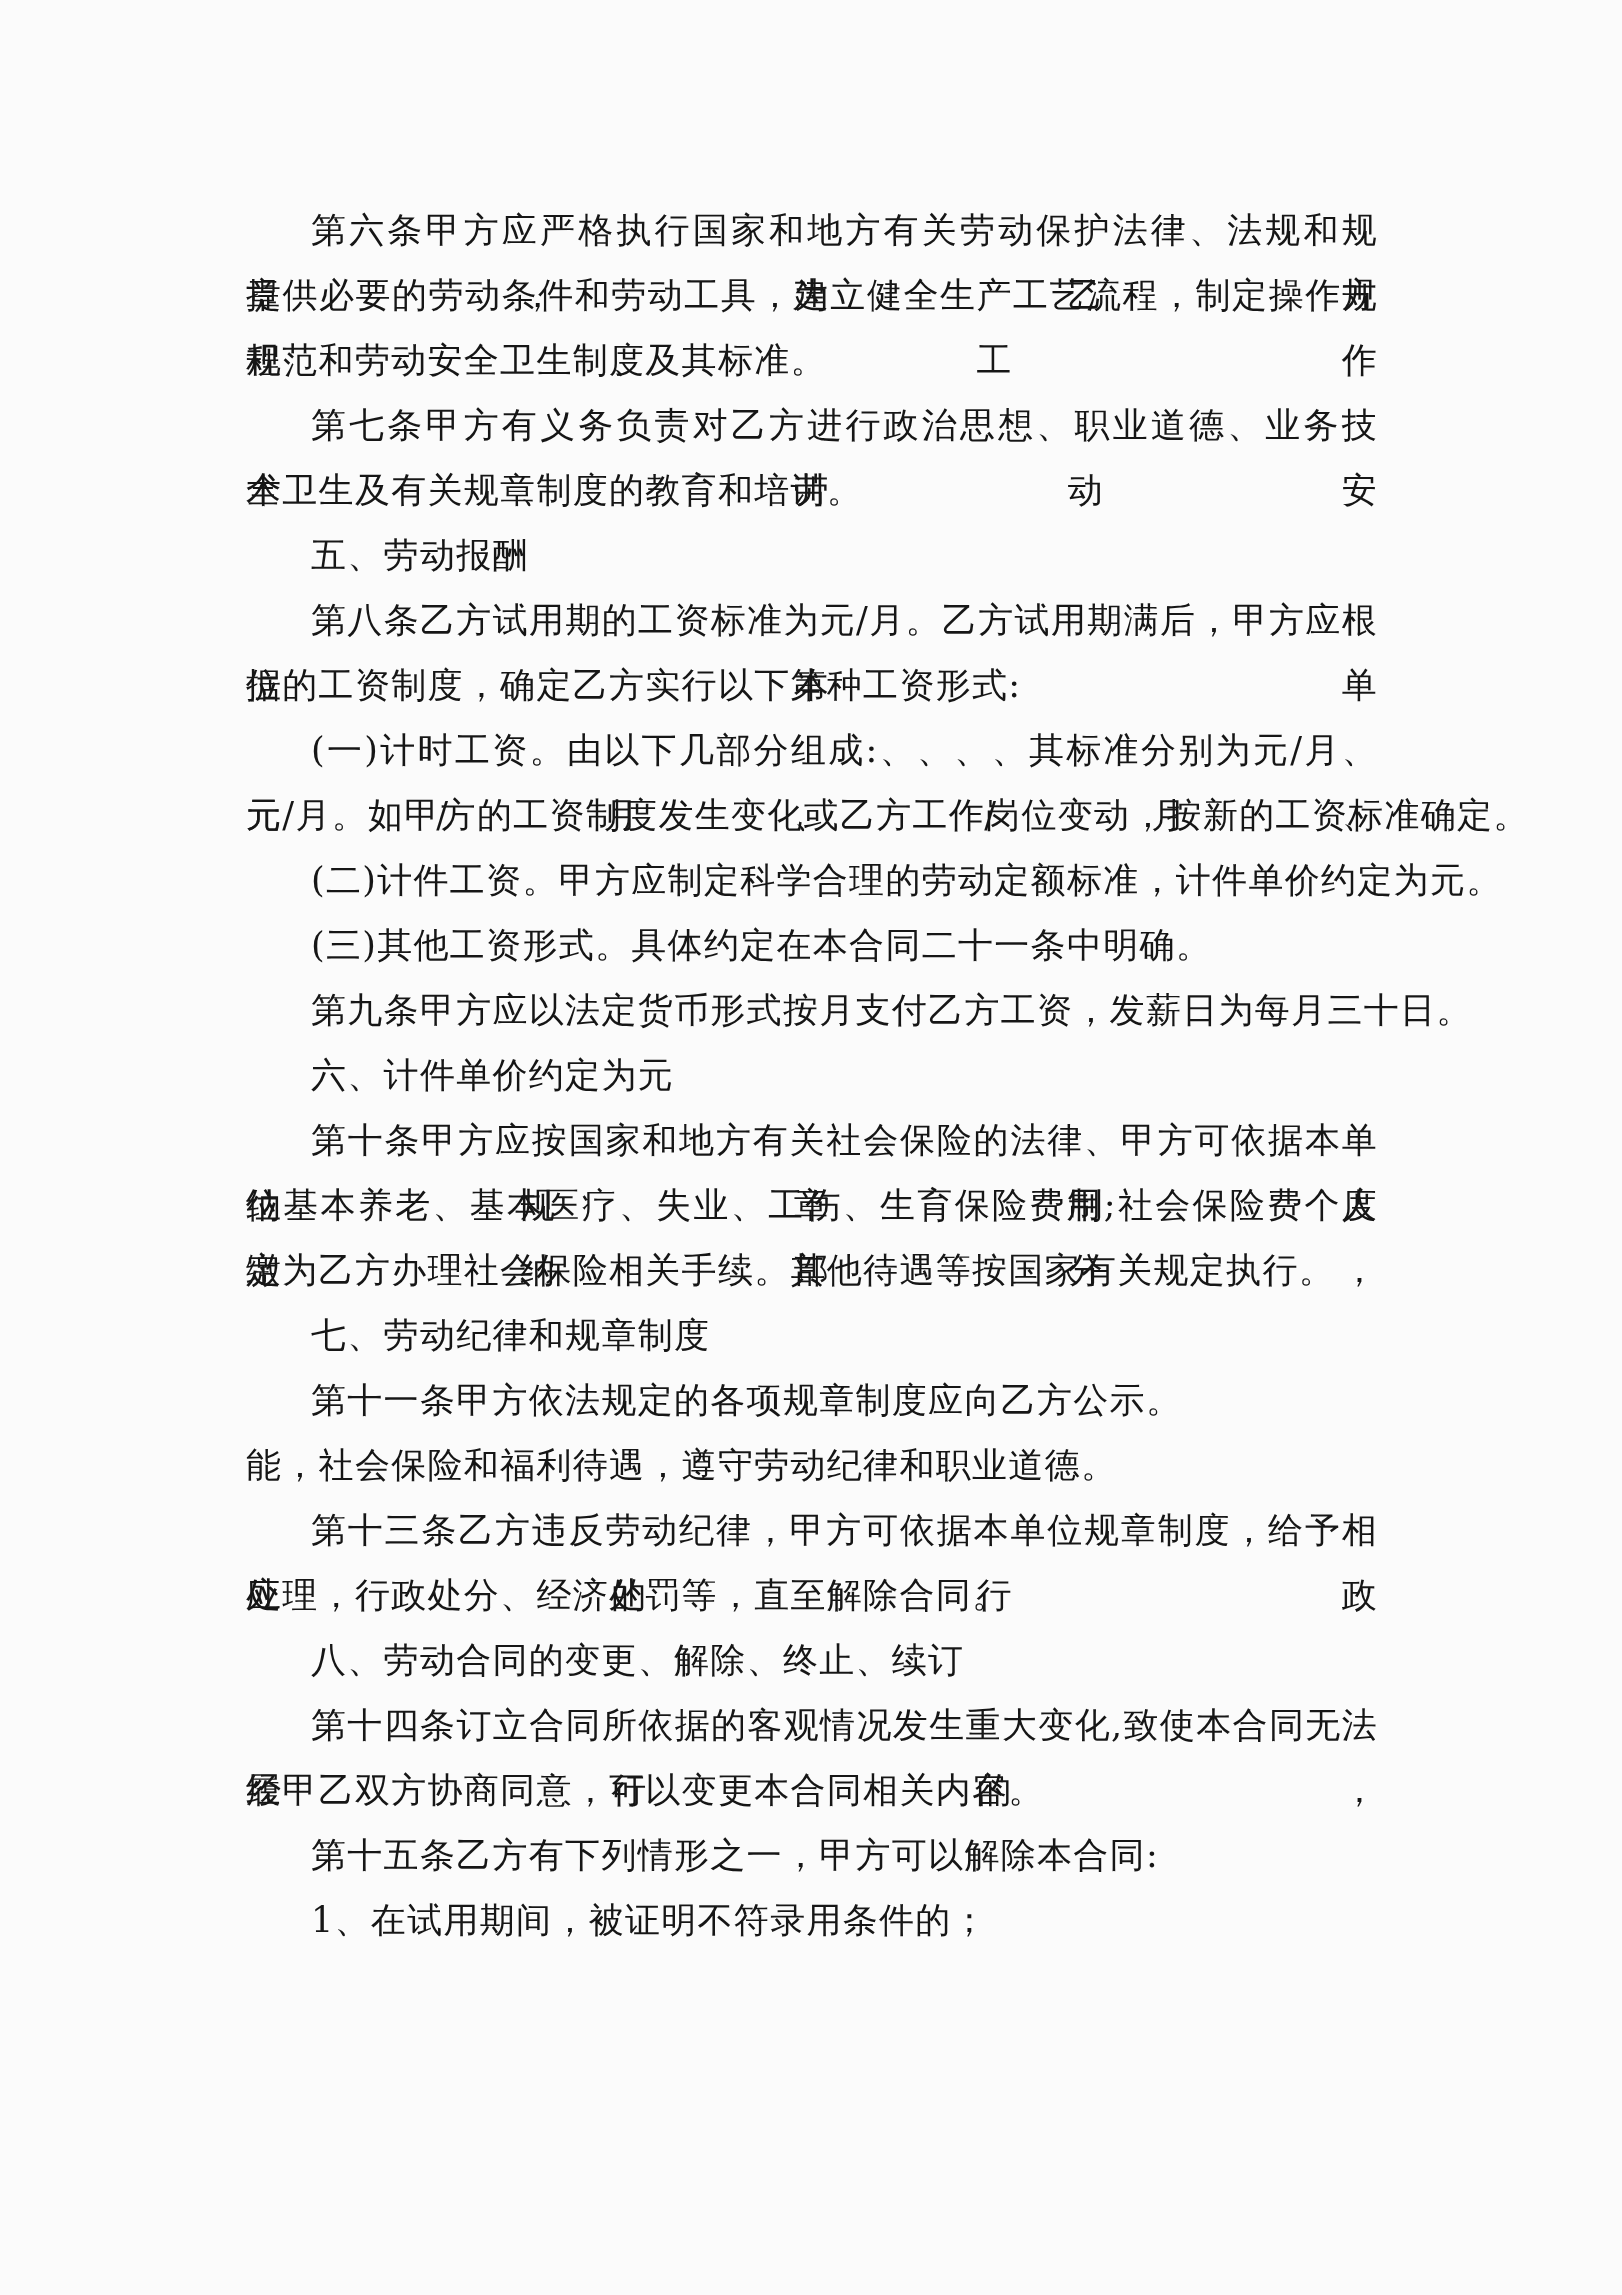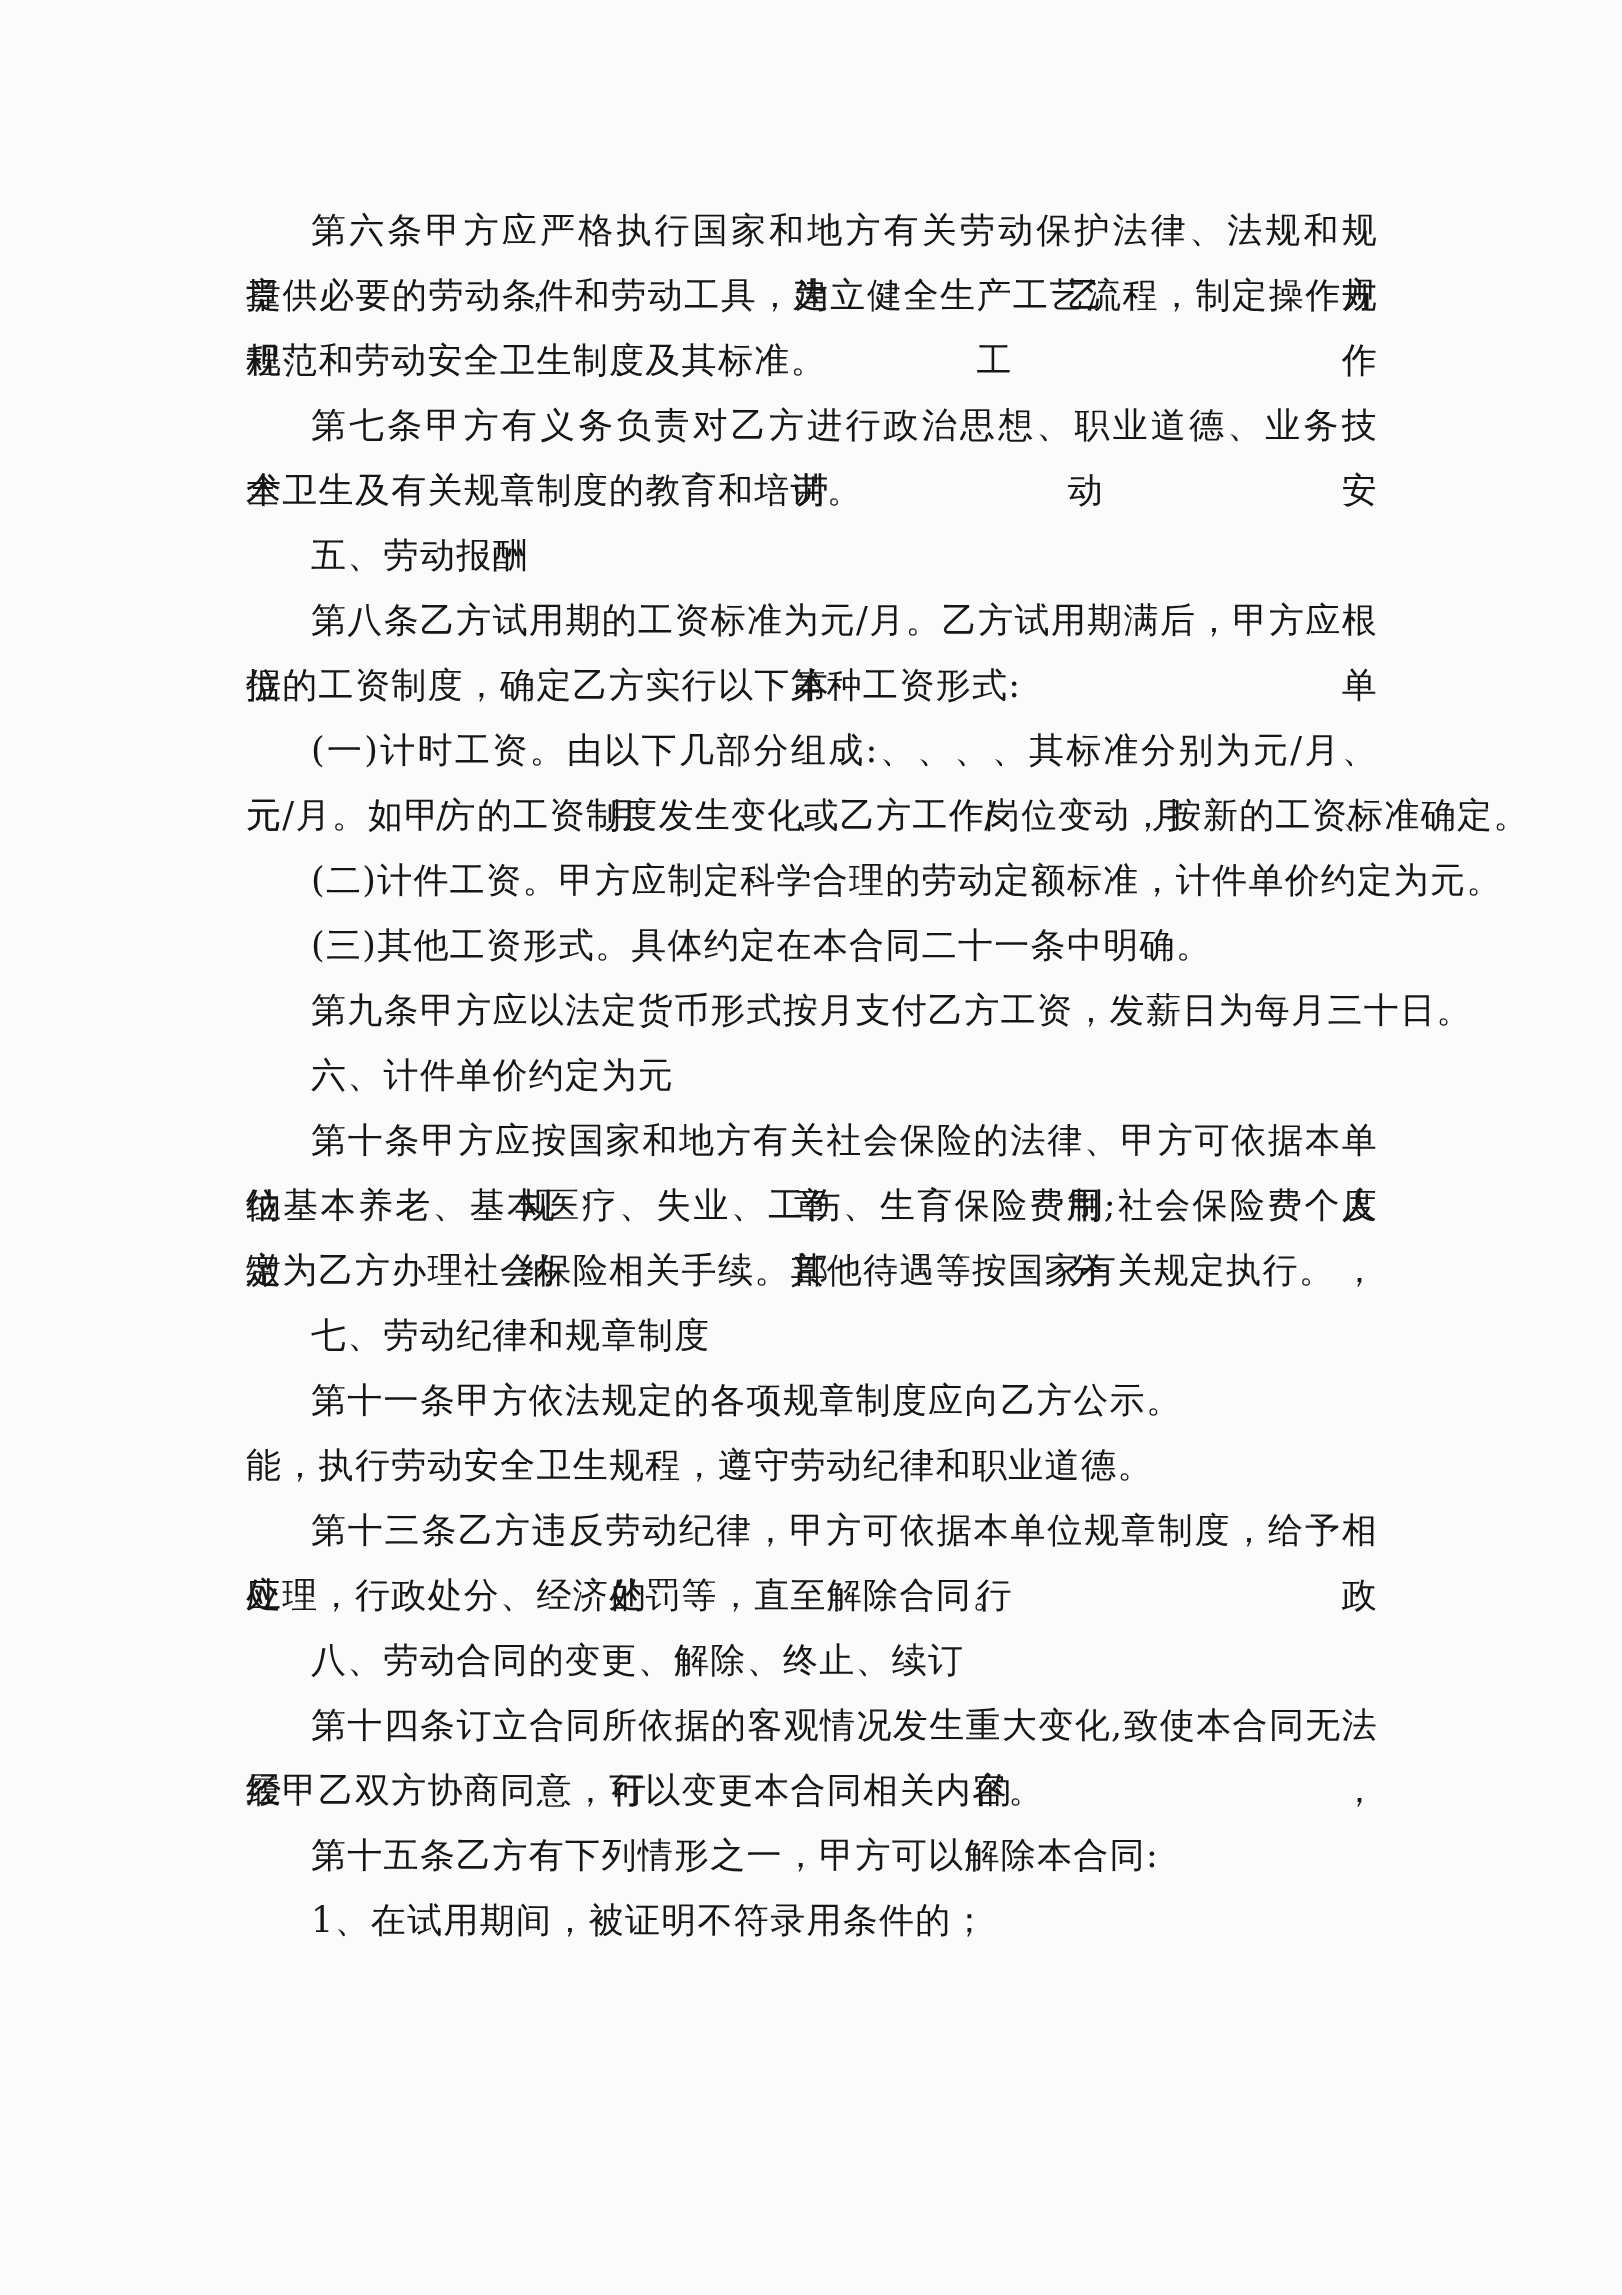--- a/index.html
+++ b/index.html
@@ -52,21 +52,21 @@
   <div class="ln">元/月。如甲方的工资制度发生变化或乙方工作岗位变动，按新的工资标准确定。</div>
   <div class="ln ind">(二)计件工资。甲方应制定科学合理的劳动定额标准，计件单价约定为元。</div>
   <div class="ln ind">(三)其他工资形式。具体约定在本合同二十一条中明确。</div>
   <div class="ln ind">第九条甲方应以法定货币形式按月支付乙方工资，发薪日为每月三十日。</div>
   <div class="ln ind">六、计件单价约定为元</div>
   <div class="ln ind fill">第十条甲方应按国家和地方有关社会保险的法律、甲方可依据本单位规章制度</div>
   <div class="ln fill">纳基本养老、基本医疗、失业、工伤、生育保险费用;社会保险费个人缴纳部分，</div>
   <div class="ln">定为乙方办理社会保险相关手续。其他待遇等按国家有关规定执行。</div>
   <div class="ln ind">七、劳动纪律和规章制度</div>
   <div class="ln ind">第十一条甲方依法规定的各项规章制度应向乙方公示。</div>
-  <div class="ln">能，执行劳动安全卫生规程，遵守劳动纪律和职业道德。</div>
+  <div class="ln">能，社会保险和福利待遇，遵守劳动纪律和职业道德。</div>
   <div class="ln ind fill">第十三条乙方违反劳动纪律，甲方可依据本单位规章制度，给予相应的行政</div>
   <div class="ln">处理，行政处分、经济处罚等，直至解除合同。</div>
   <div class="ln ind">八、劳动合同的变更、解除、终止、续订</div>
   <div class="ln ind fill">第十四条订立合同所依据的客观情况发生重大变化,致使本合同无法履行的，</div>
   <div class="ln">经甲乙双方协商同意，可以变更本合同相关内容。</div>
   <div class="ln ind">第十五条乙方有下列情形之一，甲方可以解除本合同:</div>
   <div class="ln ind">1、在试用期间，被证明不符录用条件的；</div>
 </div>
 
 

